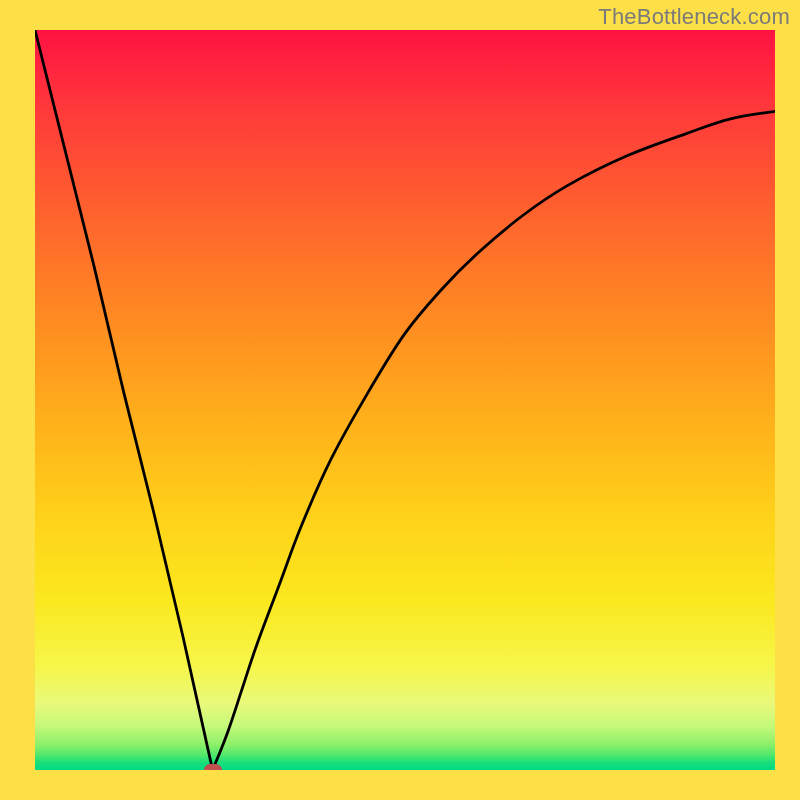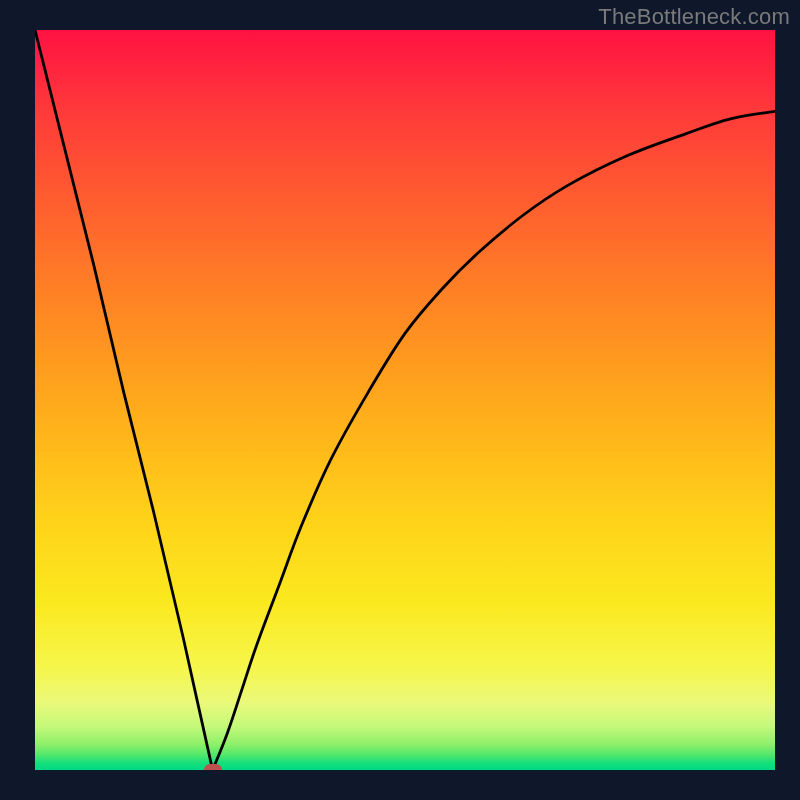--- a/index.html
+++ b/index.html
@@ -8,21 +8,21 @@
     width: 800px;
     height: 800px;
     background: #000;
     font-family: Arial, Helvetica, sans-serif;
     overflow: hidden;
   }
   .frame {
     position: relative;
     width: 800px;
     height: 800px;
-    background: #0f172a;
+    background: #fde047;
   }
   .watermark {
     position: absolute;
     top: 4px;
     right: 10px;
     color: #7a7a7a;
     font-size: 22px;
     font-weight: 400;
     letter-spacing: 0.2px;
     z-index: 10;

